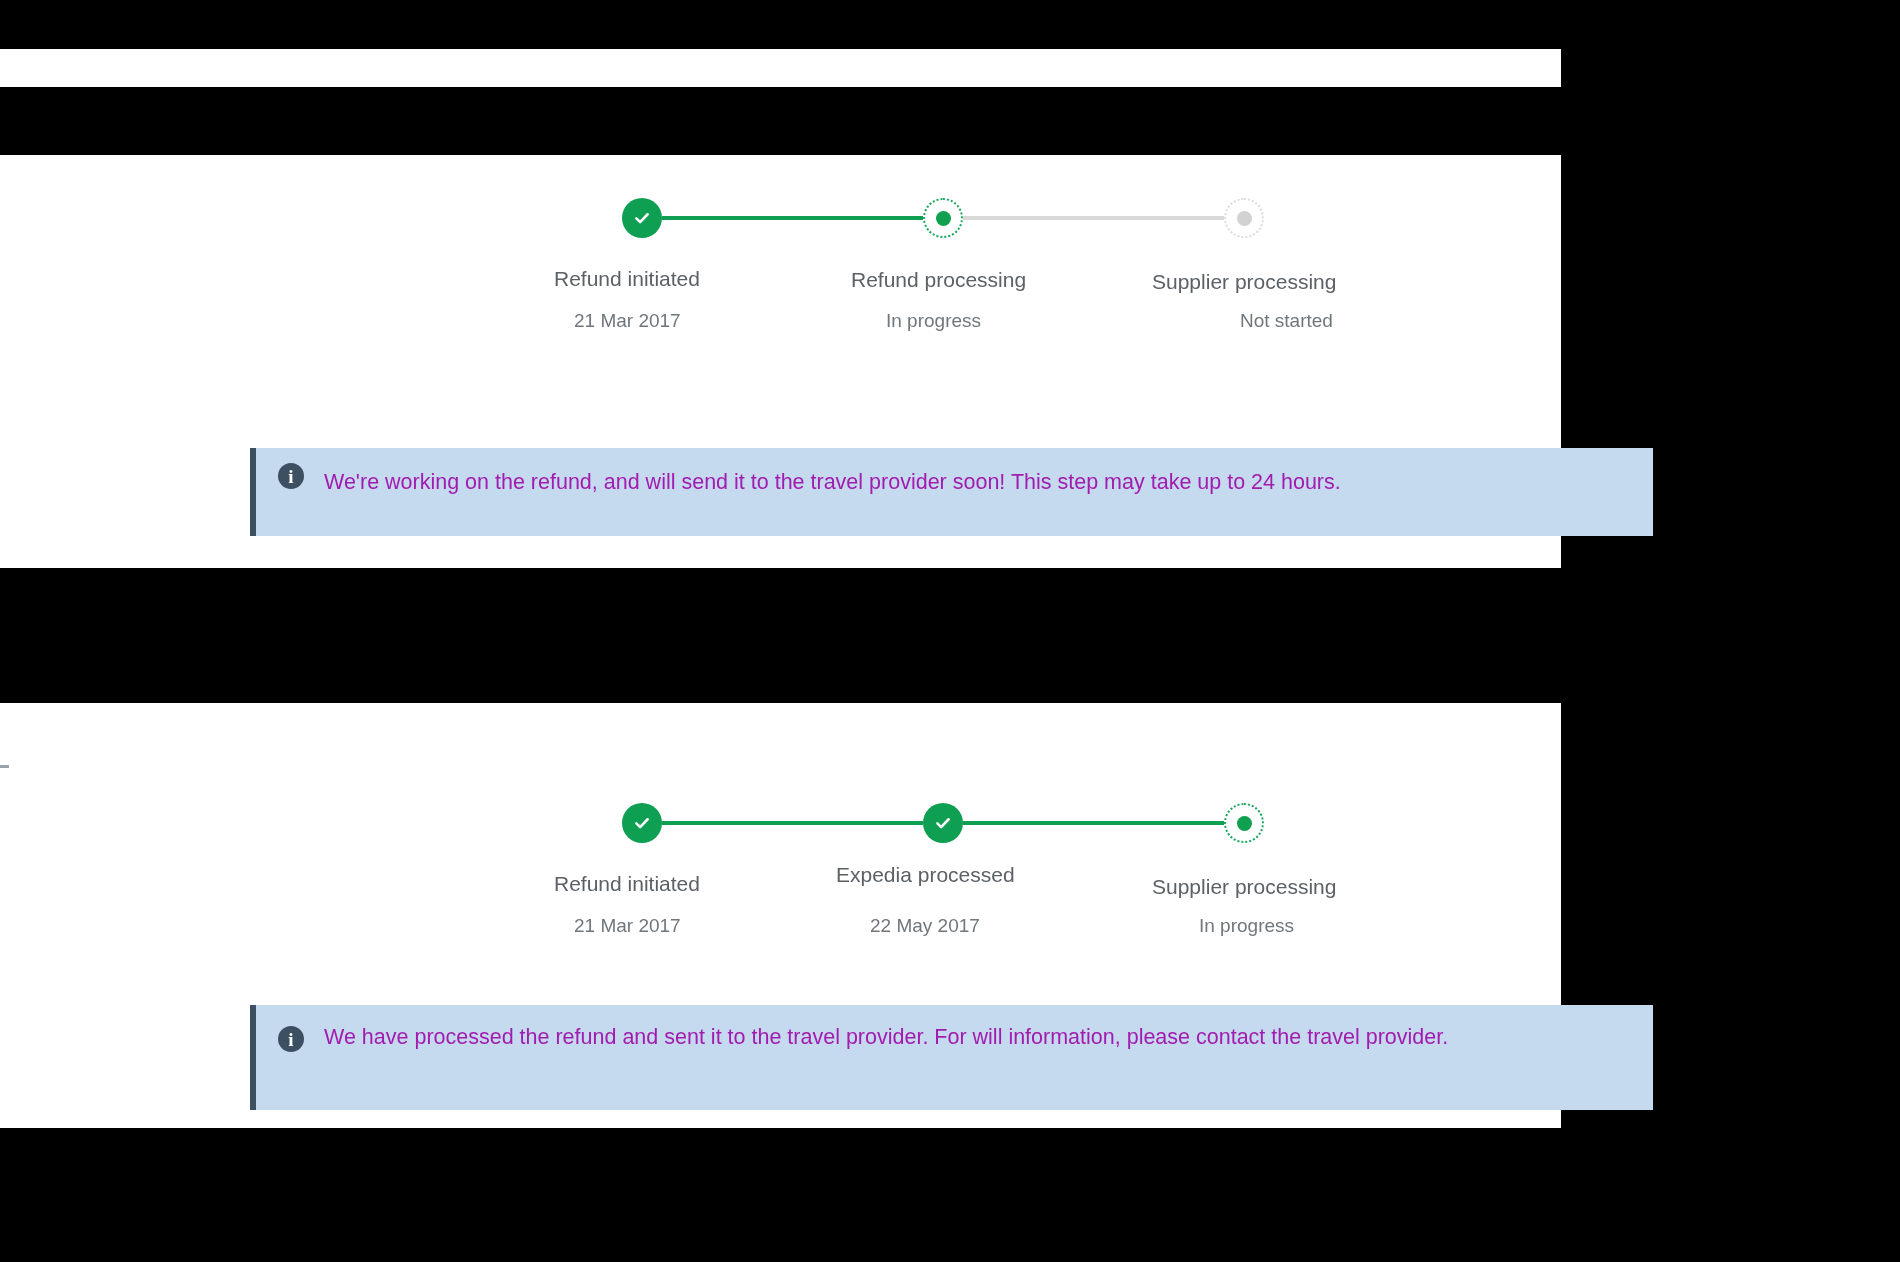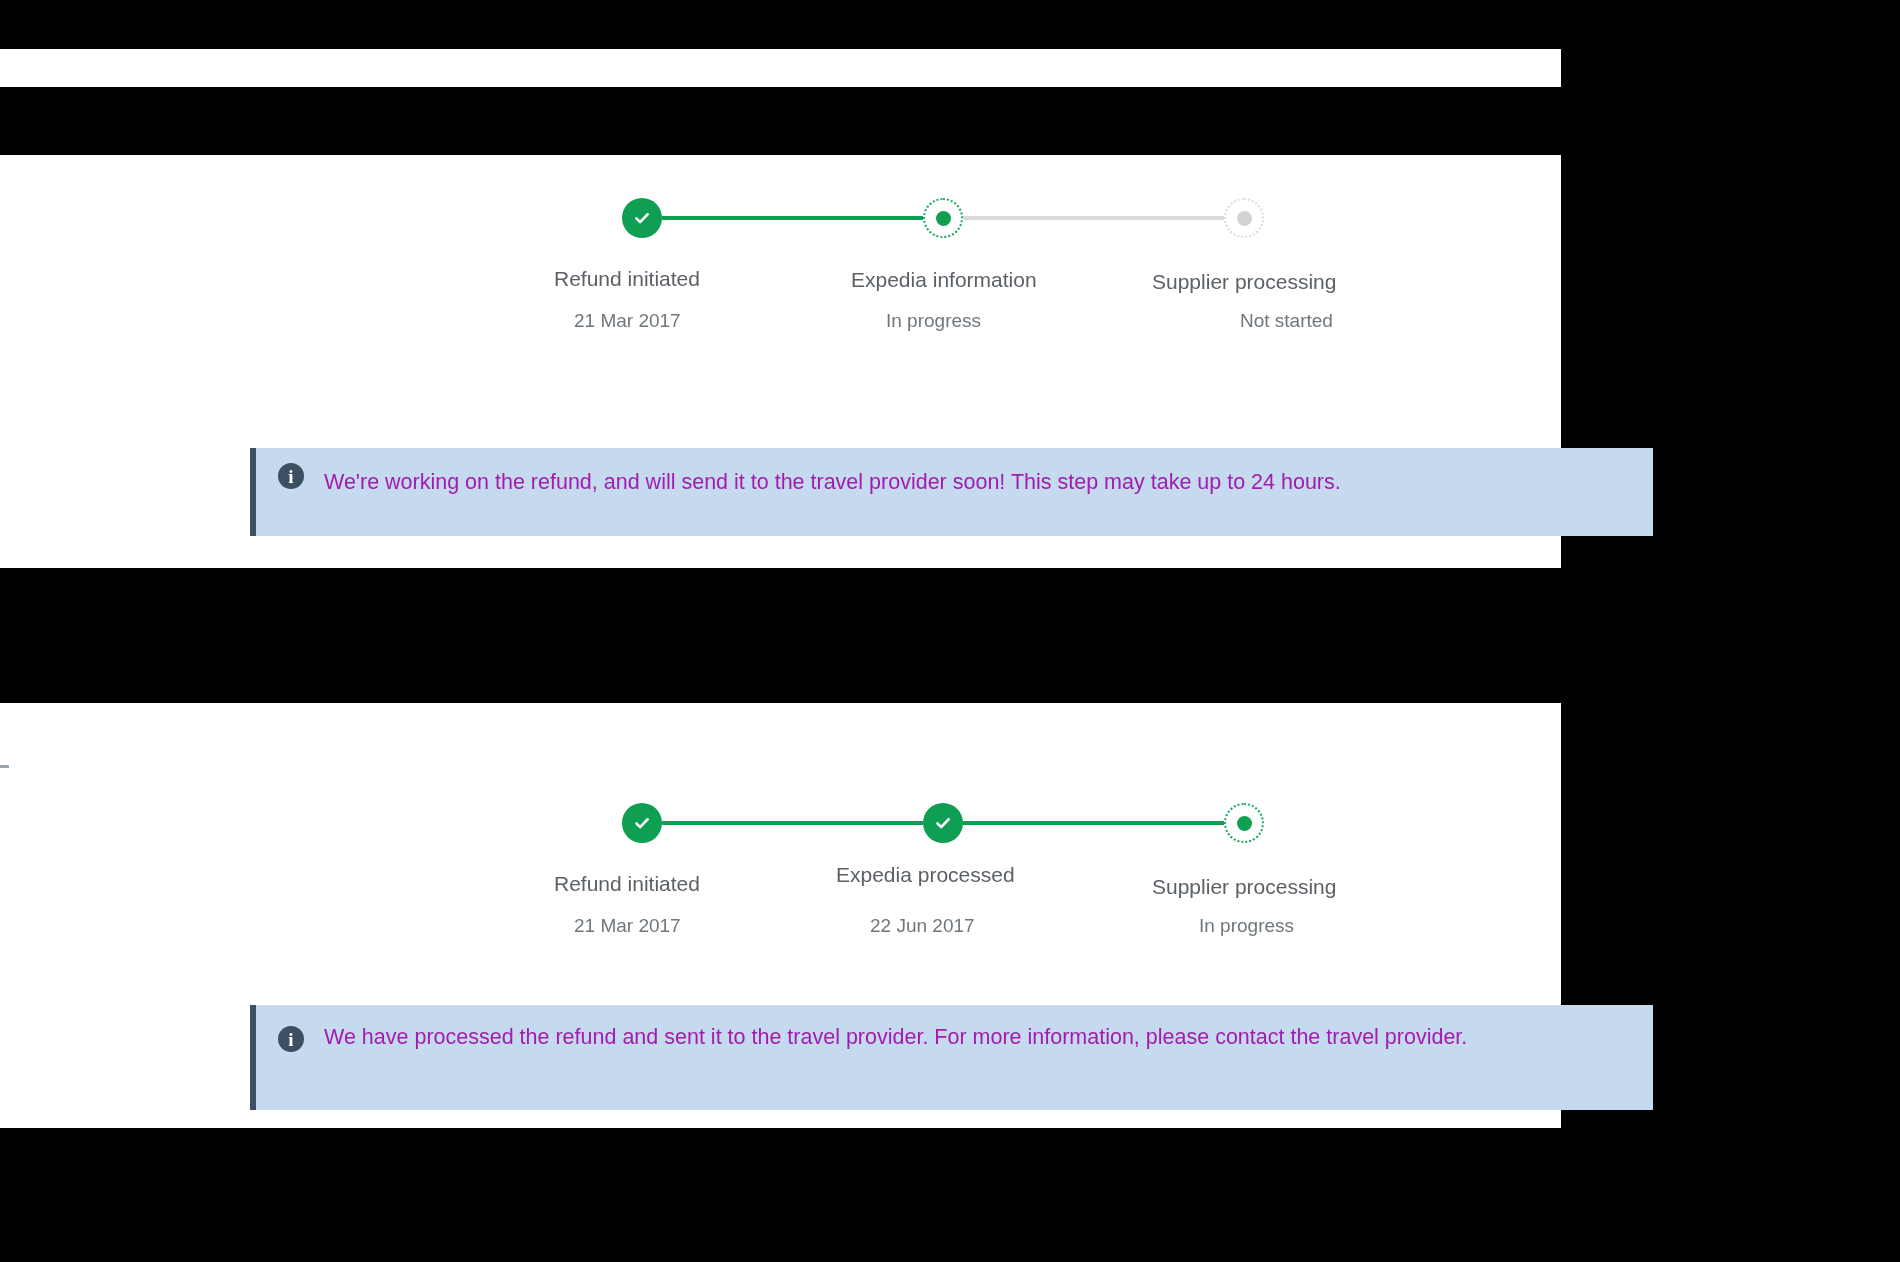--- a/index.html
+++ b/index.html
@@ -175,21 +175,21 @@
       </div>
       <div class="connector grey" style="width:261px;"></div>
       <div class="node pending">
         <span class="dot"></span>
       </div>
     </div>
 
     <div class="step-label" style="left:-68px;  top:69px;">Refund initiated</div>
     <div class="step-status" style="left:-48px;  top:112px;">21 Mar 2017</div>
 
-    <div class="step-label" style="left:229px; top:70px;">Expedia information</div>
+    <div class="step-label" style="left:229px; top:70px;">Refund processing</div>
     <div class="step-status" style="left:264px; top:112px;">In progress</div>
 
     <div class="step-label" style="left:530px; top:72px;">Supplier processing</div>
     <div class="step-status" style="left:570px; top:112px;margin-left:48px;">Not started</div>
   </div>
 
   <div class="banner" style="left:250px; top:293px; width:1403px; height:88px; padding:15px 20px 0 22px;">
     <div class="banner-icon">i</div>
     <div class="banner-text">We're working on the refund, and will send it to the travel provider soon! This step may take up to 24 hours.</div>
   </div>
@@ -218,25 +218,25 @@
       <div class="connector green" style="width:261px;"></div>
       <div class="node active">
         <span class="dot"></span>
       </div>
     </div>
 
     <div class="step-label" style="left:-68px; top:69px;">Refund initiated</div>
     <div class="step-status" style="left:-48px; top:112px;">21 Mar 2017</div>
 
     <div class="step-label" style="left:214px; top:60px;">Expedia processed</div>
-    <div class="step-status" style="left:248px; top:112px;">22 Jun 2017</div>
+    <div class="step-status" style="left:248px; top:112px;">22 May 2017</div>
 
     <div class="step-label" style="left:530px; top:72px;">Supplier processing</div>
     <div class="step-status" style="left:577px; top:112px;">In progress</div>
   </div>
 
   <div class="banner" style="left:250px; top:302px; width:1403px; height:105px; padding:13px 20px 0 22px;">
     <div class="banner-icon" style="margin-top:8px;">i</div>
-    <div class="banner-text" style="max-width:1230px;">We have processed the refund and sent it to the travel provider. For more information, please contact the travel provider.</div>
+    <div class="banner-text" style="max-width:1230px;">We have processed the refund and sent it to the travel provider. For will information, please contact the travel provider.</div>
   </div>
 </div>
 
 <div class="band black" id="band-bot-black"></div>
 
 </body></html>

